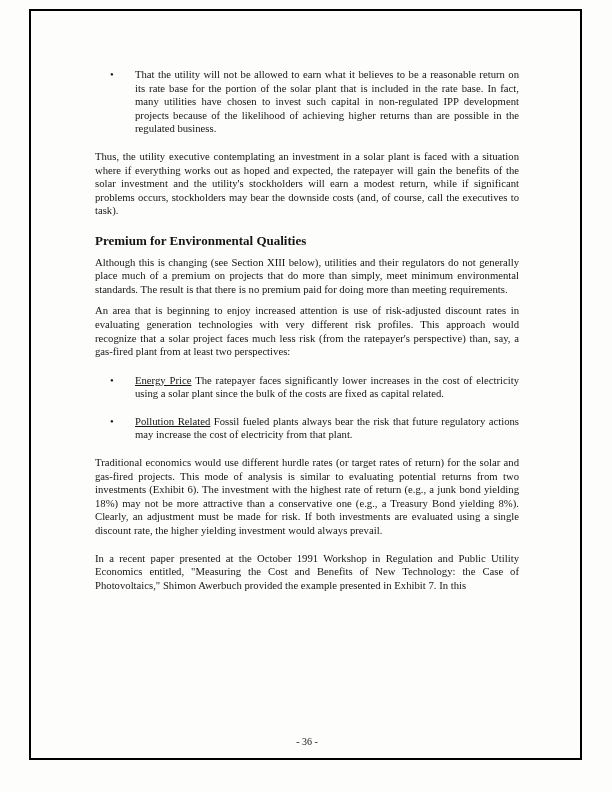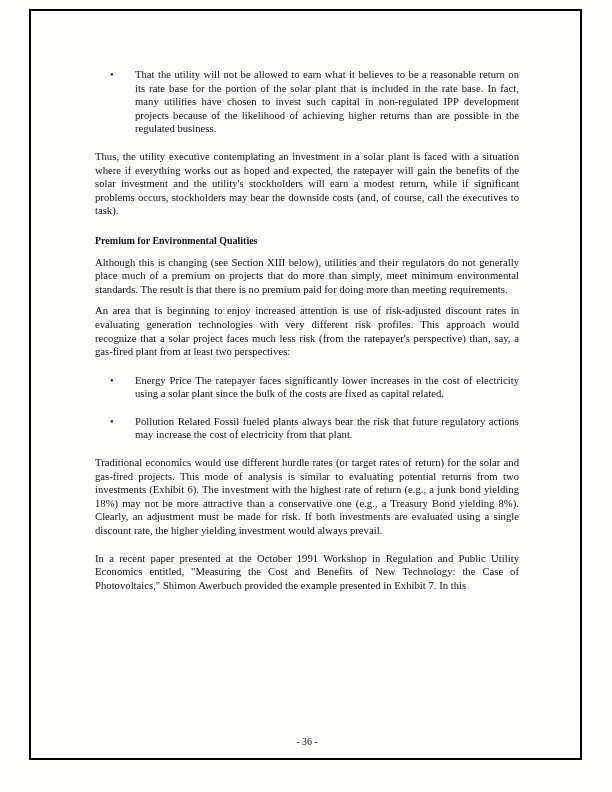--- a/index.html
+++ b/index.html
@@ -31,21 +31,21 @@
     line-height: 13.6px;
     text-align: justify;
   }
   .para {
     margin: 14px 0 0 0;
   }
   .para.after-heading {
     margin-top: 8px;
   }
   .heading {
-    font-size: 10px;
+    font-size: 13px;
     line-height: 13.6px;
     font-weight: bold;
     margin: 16px 0 0 0;
     text-align: left;
   }
   .bullet-row {
     display: flex;
     margin-top: 15px;
     padding-left: 15px;
   }
@@ -58,20 +58,21 @@
   .marker {
     width: 25px;
     flex-shrink: 0;
     text-align: left;
   }
   .bullet-text {
     flex: 1;
     text-align: justify;
   }
   .underline {
+    text-decoration: underline;
   }
   .page-number {
     position: absolute;
     left: 95px;
     top: 736px;
     width: 424px;
     text-align: center;
     font-size: 10px;
   }
 </style>

